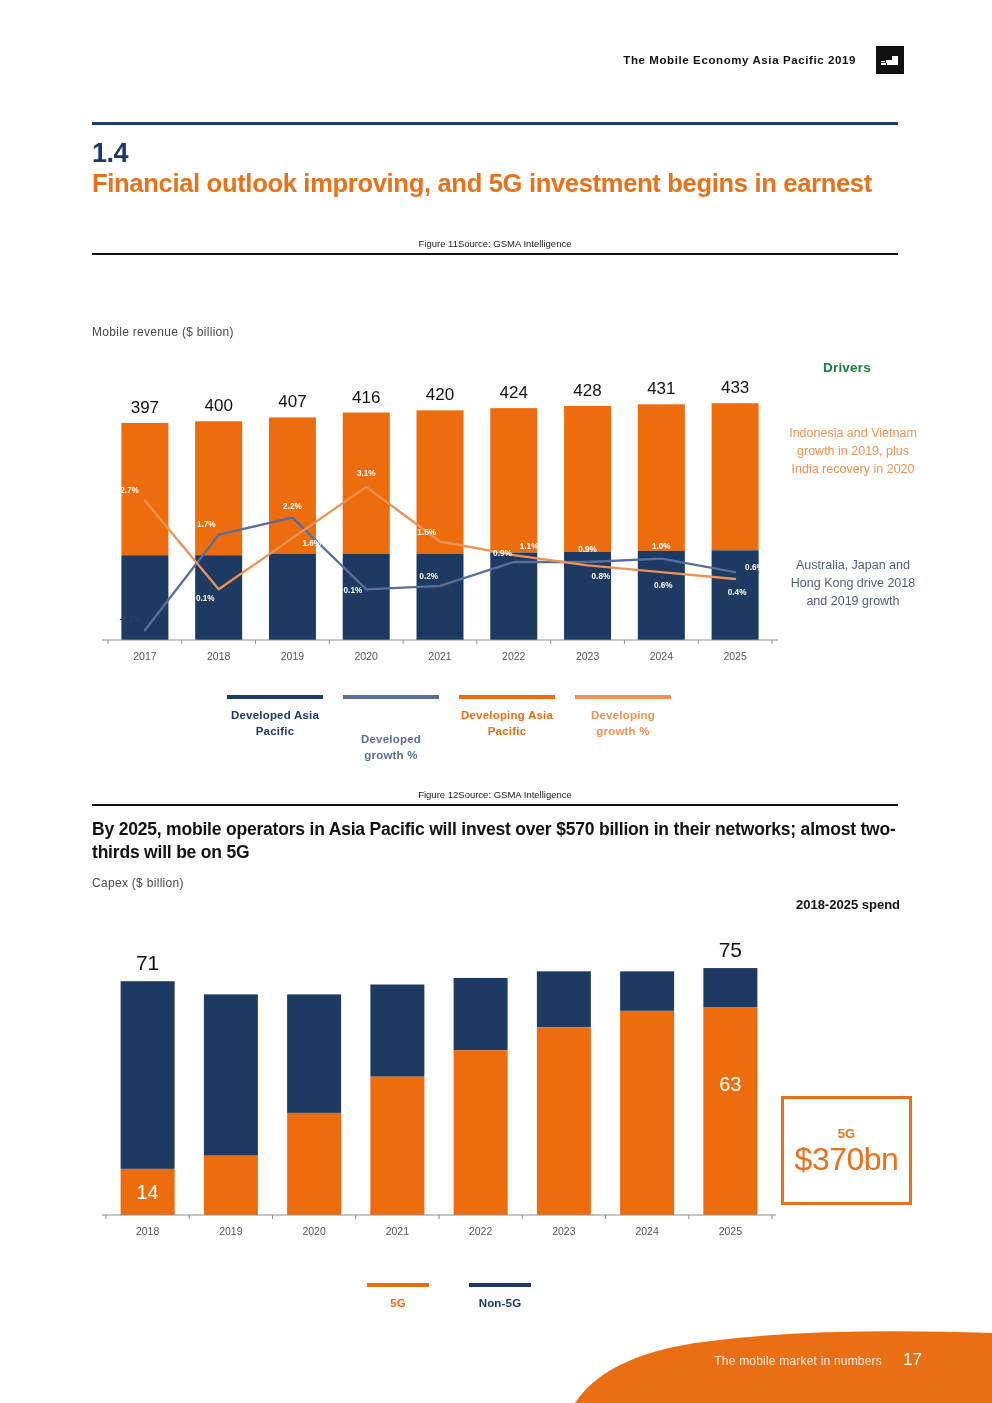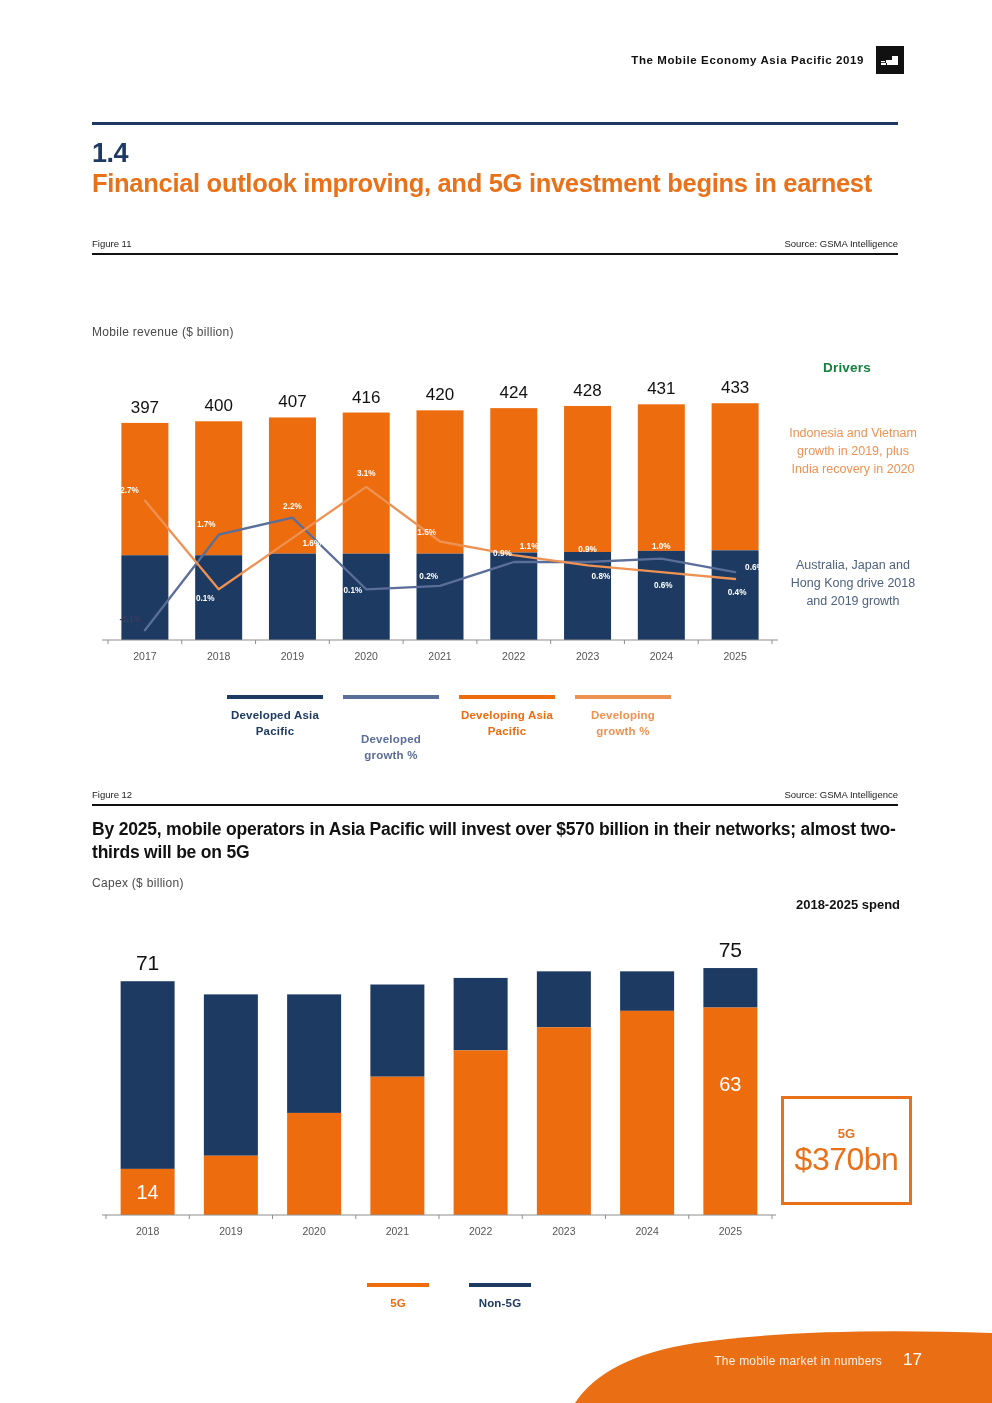--- a/index.html
+++ b/index.html
@@ -4,35 +4,35 @@
 <style>
   html,body{margin:0;padding:0;}
   body{
     width:992px;height:1403px;background:#ffffff;
     font-family:"Liberation Sans", sans-serif;
     position:relative;overflow:hidden;
   }
   .page{position:absolute;inset:0;}
 
   
-  .hdr{position:absolute;top:46px;right:88px;display:flex;align-items:center;gap:12px;}
+  .hdr{position:absolute;top:46px;right:88px;display:flex;align-items:center;gap:20px;}
   .hdr-title{font-size:11.5px;font-weight:bold;color:#111;letter-spacing:.6px;}
   .hdr-logo{width:28px;height:28px;background:#111;position:relative;}
   .hdr-logo svg{position:absolute;left:5px;top:8px;}
 
   
   .rule{position:absolute;left:92px;width:806px;height:3px;background:#1d3a63;}
   .sec-num{position:absolute;left:92px;top:138px;font-size:27px;font-weight:bold;color:#1d3a63;
            letter-spacing:-.5px;font-family:"Liberation Sans Narrow","Liberation Sans",sans-serif;}
   .sec-title{position:absolute;left:92px;top:168px;width:820px;font-size:25.5px;font-weight:bold;
              color:#e8711a;line-height:1.22;letter-spacing:-.3px;
              font-family:"Liberation Sans Narrow","Liberation Sans",sans-serif;}
 
   
-  .figmeta{position:absolute;left:92px;width:806px;display:flex;justify-content:space-between;
+  .figmeta{position:absolute;left:92px;width:806px;display:flex;justify-content:center;
            font-size:9.5px;color:#222;}
   .figmeta .src{color:#222;}
   .hair{position:absolute;left:92px;width:806px;height:1.6px;background:#111;}
 
   .fig-head{position:absolute;left:92px;width:810px;font-size:17.5px;font-weight:bold;color:#111;
             line-height:1.3;letter-spacing:-.2px;
             font-family:"Liberation Sans Narrow","Liberation Sans",sans-serif;}
   .axis-cap{position:absolute;left:92px;font-size:12px;color:#4a4a4a;letter-spacing:.3px;}
 
   

